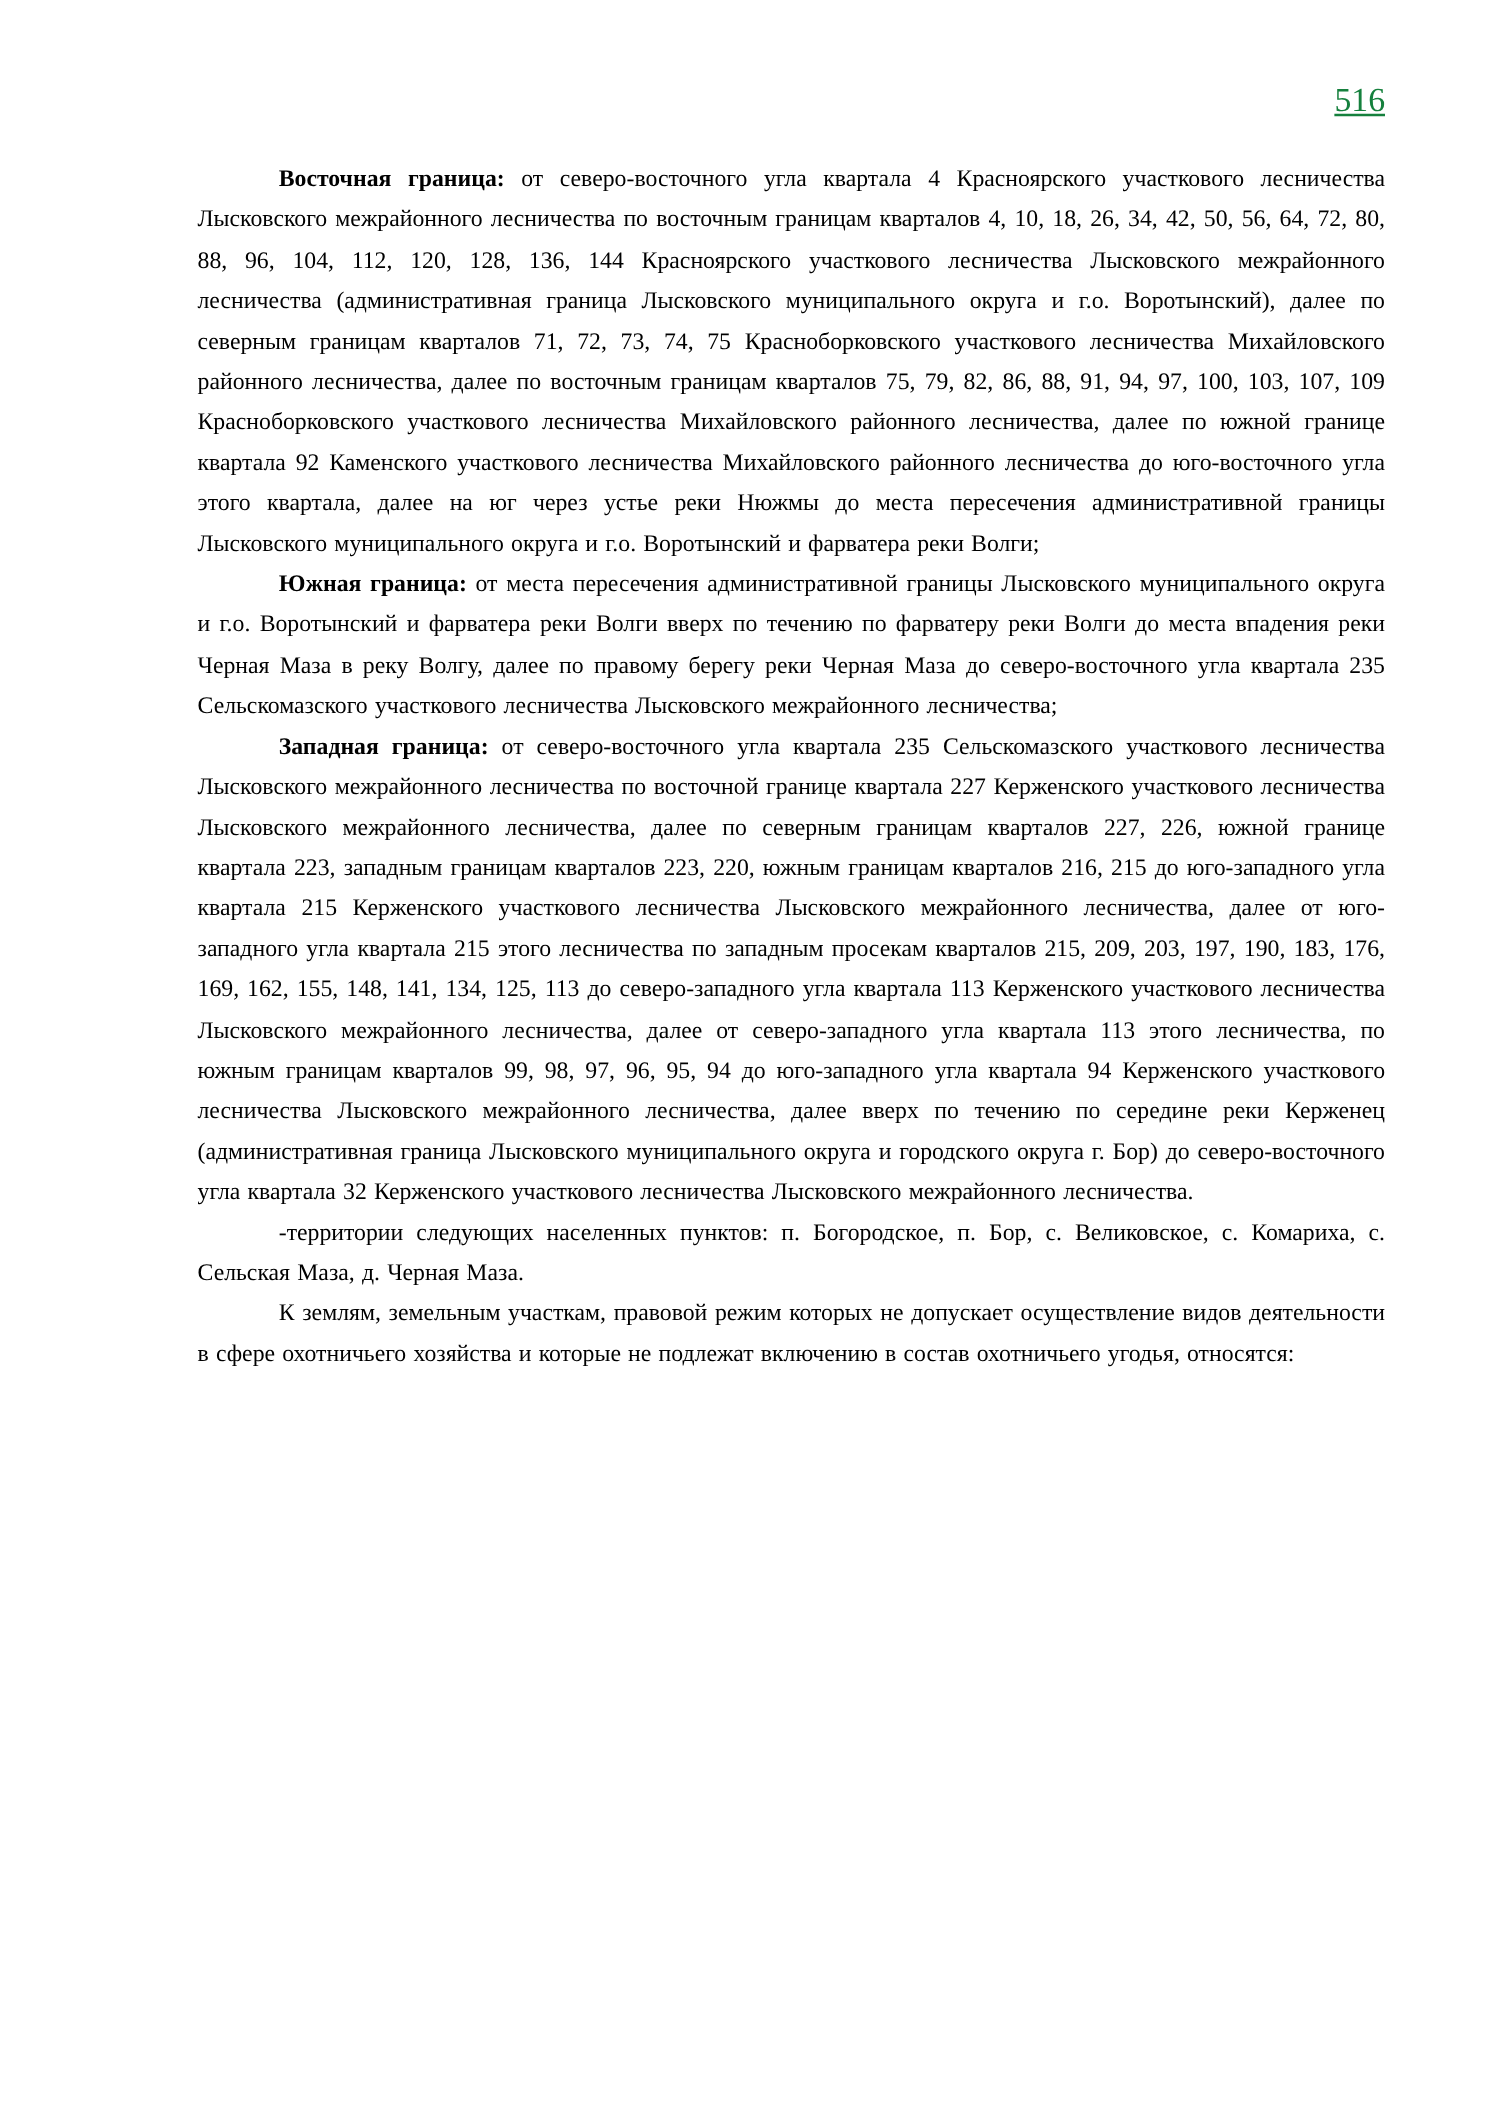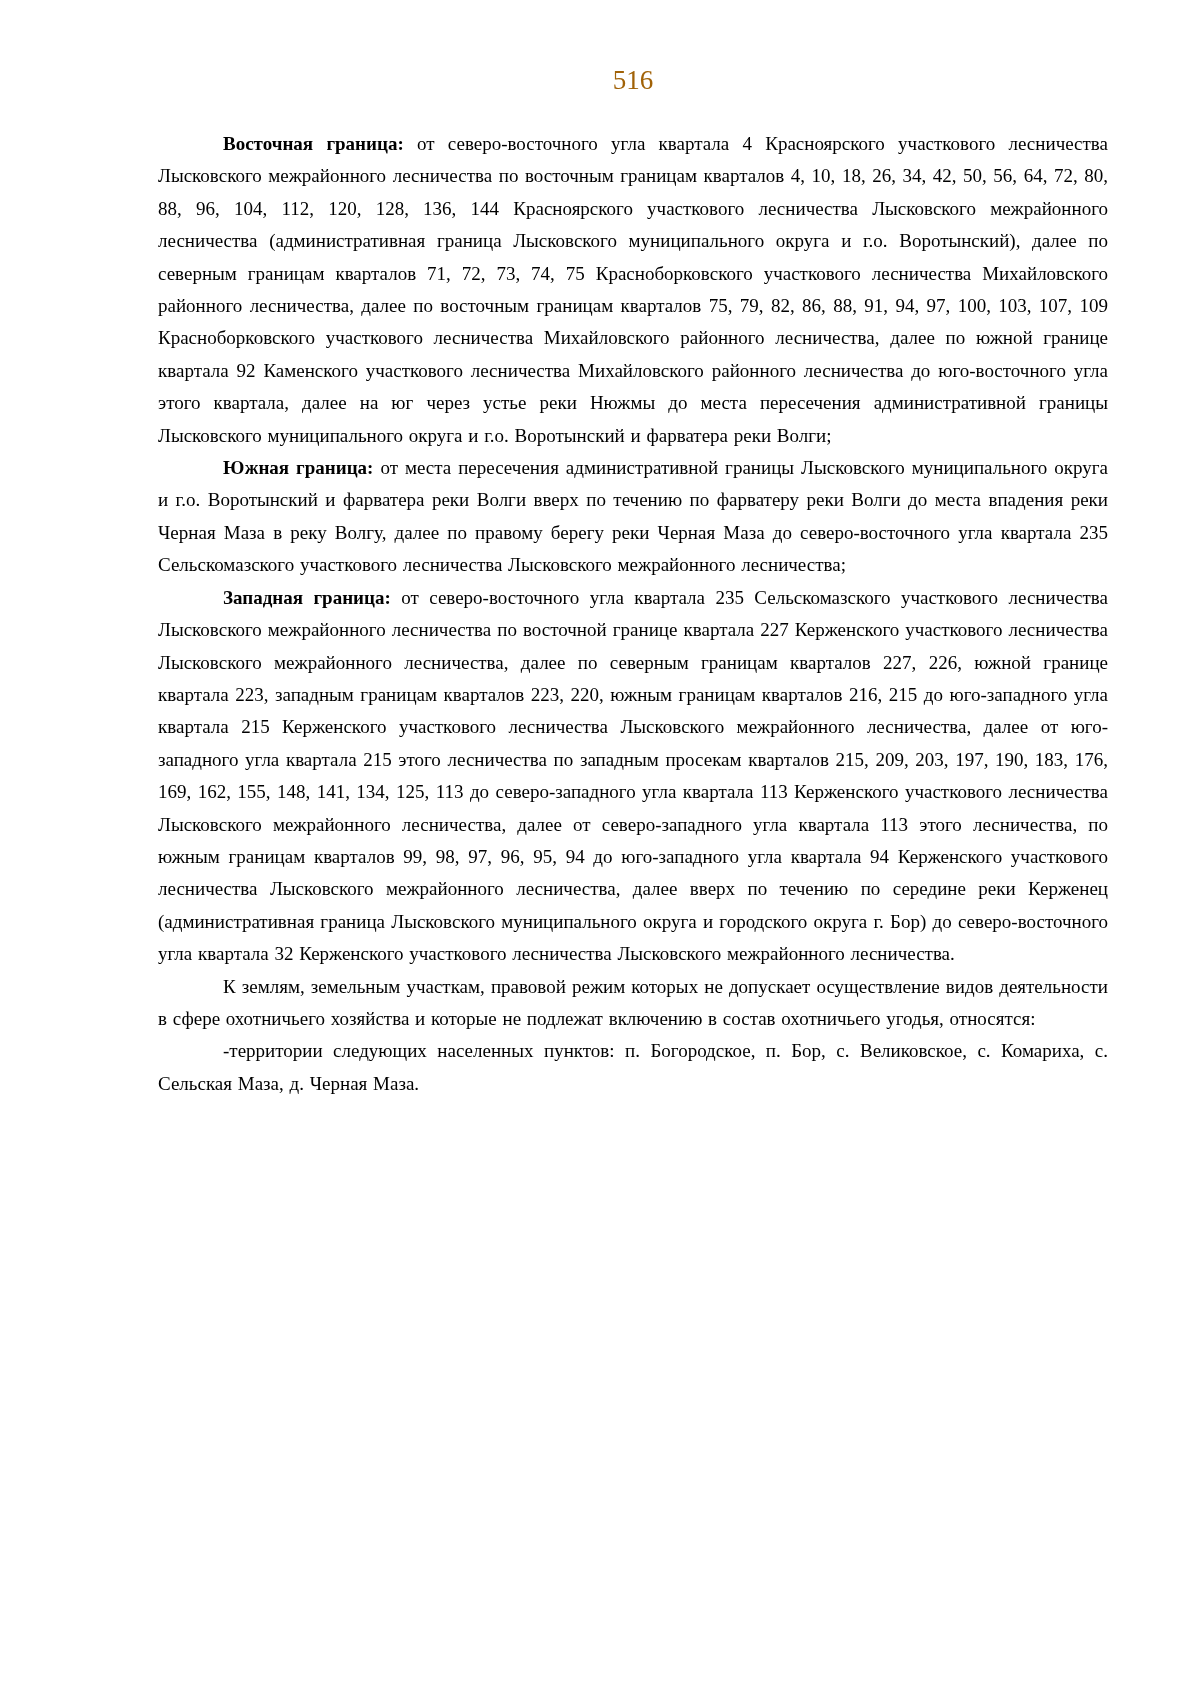--- a/index.html
+++ b/index.html
@@ -14,24 +14,25 @@
     background: #ffffff;
     color: #000000;
     font-family: "Liberation Serif", "DejaVu Serif", serif;
     overflow: hidden;
   }
   .page-number {
     position: absolute;
     top: 64px;
     left: 158px;
     width: 950px;
-    text-align: center;
+    text-align: right;
     font-size: 27px;
     line-height: 32px;
-    color: #a16207;
+    color: #15803d;
+    text-decoration: underline;
   }
   .body-text {
     position: absolute;
     top: 128px;
     left: 158px;
     width: 950px;
     font-size: 19px;
     line-height: 32.4px;
   }
   .para {
@@ -51,17 +52,17 @@
 <div class="page">
   <div class="page-number">516</div>
 
   <div class="body-text">
     <p class="para"><span class="lead">Восточная граница:</span> <span>от северо-восточного угла квартала 4 Красноярского участкового лесничества Лысковского межрайонного лесничества по восточным границам кварталов 4, 10, 18, 26, 34, 42, 50, 56, 64, 72, 80, 88, 96, 104, 112, 120, 128, 136, 144 Красноярского участкового лесничества Лысковского межрайонного лесничества (административная граница Лысковского муниципального округа и г.о. Воротынский), далее по северным границам кварталов 71, 72, 73, 74, 75 Красноборковского участкового лесничества Михайловского районного лесничества, далее по восточным границам кварталов 75, 79, 82, 86, 88, 91, 94, 97, 100, 103, 107, 109 Красноборковского участкового лесничества Михайловского районного лесничества, далее по южной границе квартала 92 Каменского участкового лесничества Михайловского районного лесничества до юго-восточного угла этого квартала, далее на юг через устье реки Нюжмы до места пересечения административной границы Лысковского муниципального округа и г.о. Воротынский и фарватера реки Волги;</span></p>
 
     <p class="para"><span class="lead">Южная граница:</span> <span>от места пересечения административной границы Лысковского муниципального округа и г.о. Воротынский и фарватера реки Волги вверх по течению по фарватеру реки Волги до места впадения реки Черная Маза в реку Волгу, далее по правому берегу реки Черная Маза до северо-восточного угла квартала 235 Сельскомазского участкового лесничества Лысковского межрайонного лесничества;</span></p>
 
     <p class="para"><span class="lead">Западная граница:</span> <span>от северо-восточного угла квартала 235 Сельскомазского участкового лесничества Лысковского межрайонного лесничества по восточной границе квартала 227 Керженского участкового лесничества Лысковского межрайонного лесничества, далее по северным границам кварталов 227, 226, южной границе квартала 223, западным границам кварталов 223, 220, южным границам кварталов 216, 215 до юго-западного угла квартала 215 Керженского участкового лесничества Лысковского межрайонного лесничества, далее от юго-западного угла квартала 215 этого лесничества по западным просекам кварталов 215, 209, 203, 197, 190, 183, 176, 169, 162, 155, 148, 141, 134, 125, 113 до северо-западного угла квартала 113 Керженского участкового лесничества Лысковского межрайонного лесничества, далее от северо-западного угла квартала 113 этого лесничества, по южным границам кварталов 99, 98, 97, 96, 95, 94 до юго-западного угла квартала 94 Керженского участкового лесничества Лысковского межрайонного лесничества, далее вверх по течению по середине реки Керженец (административная граница Лысковского муниципального округа и городского округа г. Бор) до северо-восточного угла квартала 32 Керженского участкового лесничества Лысковского межрайонного лесничества.</span></p>
 
+    <p class="para"><span class="lead"></span> <span>-территории следующих населенных пунктов: п. Богородское, п. Бор, с. Великовское, с. Комариха, с. Сельская Маза, д. Черная Маза.</span></p>
+
     <p class="para"><span class="lead"></span> <span>К землям, земельным участкам, правовой режим которых не допускает осуществление видов деятельности в сфере охотничьего хозяйства и которые не подлежат включению в состав охотничьего угодья, относятся:</span></p>
-
-    <p class="para"><span class="lead"></span> <span>-территории следующих населенных пунктов: п. Богородское, п. Бор, с. Великовское, с. Комариха, с. Сельская Маза, д. Черная Маза.</span></p>
   </div>
 </div>
 
 </body></html>

